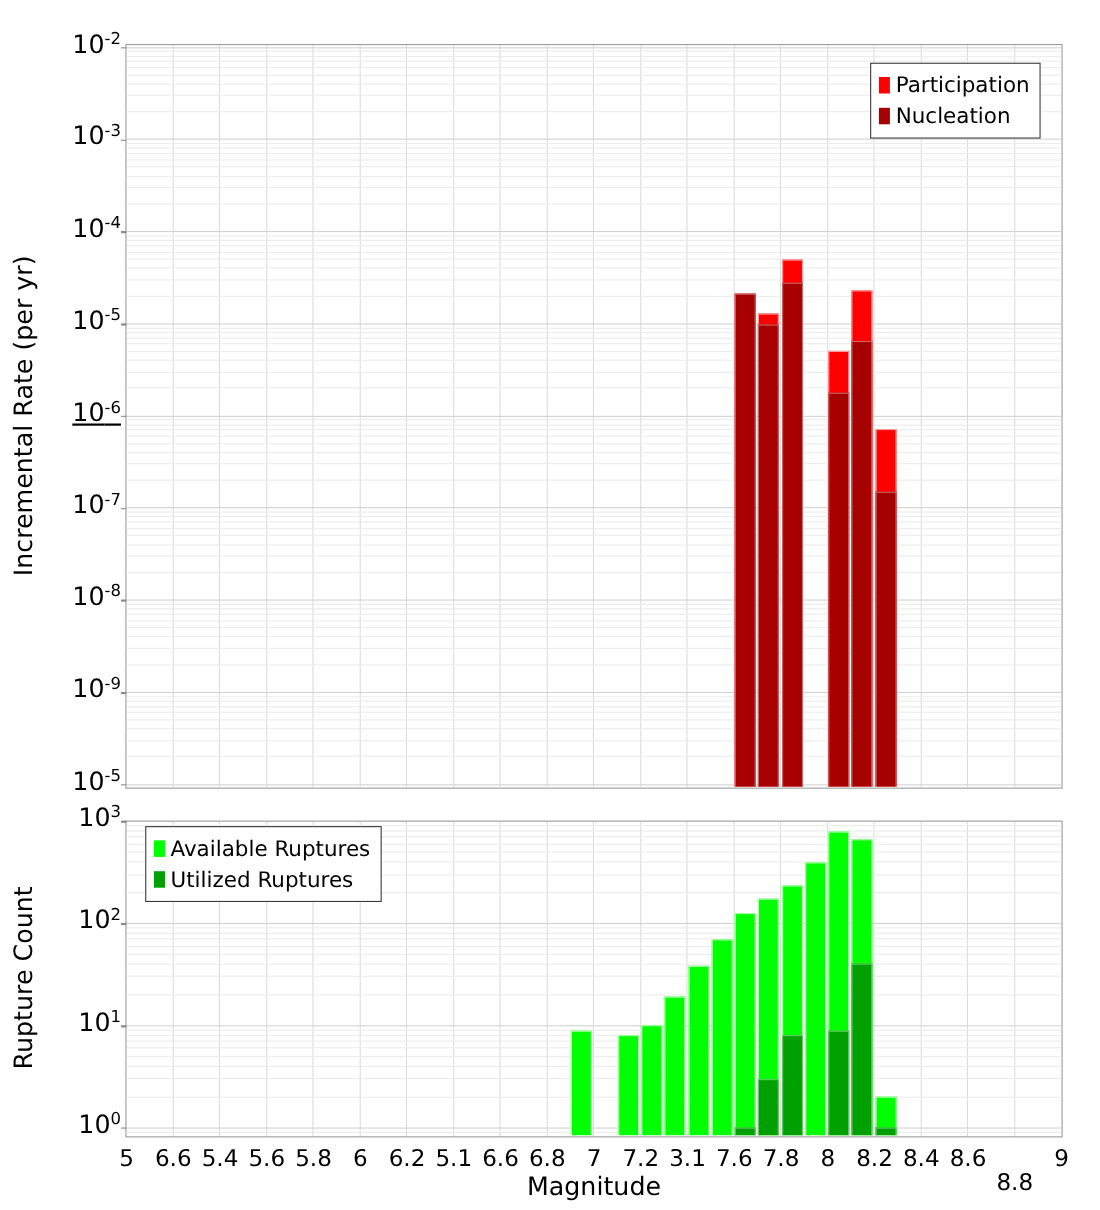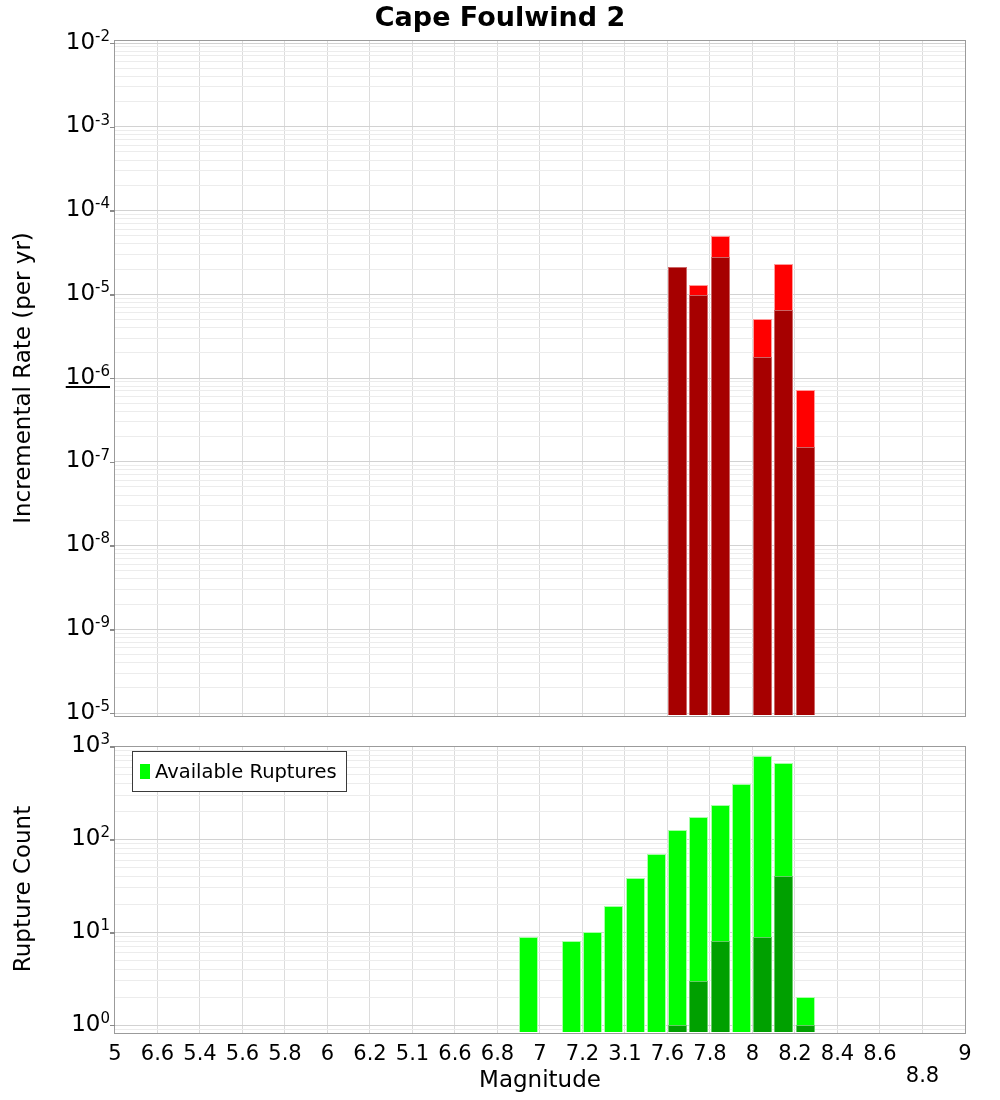--- a/index.html
+++ b/index.html
@@ -22,21 +22,20 @@
   .axis-label.horiz{transform:translate(-50%,0);}
   .legend{position:absolute;background:#fff;border:1.6px solid #3a3a3a;padding:5px 9px 6px 7px;z-index:5;}
   .legend-item{display:flex;align-items:center;height:28px;font-size:19.5px;white-space:nowrap;}
   .swatch{display:inline-block;width:10px;height:15px;margin-right:5px;flex:0 0 auto;}
 </style>
 </head>
 <body>
 
 <div id="figure">
 
-  <div class="chart-title">Cape Foulwind 2</div>
 
   <div class="axis-label rot" style="left:22px;top:378px;">Incremental Rate (per yr)</div>
   <div class="axis-label rot" style="left:22px;top:889px;">Rupture Count</div>
   <div class="axis-label horiz" style="left:540px;top:1066px;">Magnitude</div>
 
   <div id="panel-rate" class="panel">
       <div class="gl vert" style="left: 42px; top: 0px; width: 1px; height: 675px;"></div>
       <div class="gl vert" style="left: 84.5px; top: 0px; width: 1px; height: 675px;"></div>
       <div class="gl vert" style="left: 127px; top: 0px; width: 1px; height: 675px;"></div>
       <div class="gl vert" style="left: 169.5px; top: 0px; width: 1px; height: 675px;"></div>
@@ -203,25 +202,39 @@
       <div class="bar" style="left: 659.85px; top: 16.7644px; width: 19px; height: 269.236px; background: rgb(0, 255, 0); border-top: 1.2px solid rgb(168, 255, 168); border-right: 1.2px solid rgb(168, 255, 168); border-bottom: none; border-left: 1.2px solid rgb(168, 255, 168); border-image: initial;"></div>
       <div class="bar" style="left: 681.1px; top: 250.734px; width: 19px; height: 35.2657px; background: rgb(0, 255, 0); border-top: 1.2px solid rgb(168, 255, 168); border-right: 1.2px solid rgb(168, 255, 168); border-bottom: none; border-left: 1.2px solid rgb(168, 255, 168); border-image: initial;"></div>
       <div class="bar" style="left: 553.6px; top: 278.7px; width: 19px; height: 7.3px; background: rgb(0, 160, 0); border-top: 1.2px solid rgb(102, 204, 102); border-right: 1.2px solid rgb(102, 204, 102); border-bottom: none; border-left: 1.2px solid rgb(102, 204, 102); border-image: initial;"></div>
       <div class="bar" style="left: 574.85px; top: 234.375px; width: 19px; height: 51.6246px; background: rgb(0, 160, 0); border-top: 1.2px solid rgb(102, 204, 102); border-right: 1.2px solid rgb(102, 204, 102); border-bottom: none; border-left: 1.2px solid rgb(102, 204, 102); border-image: initial;"></div>
       <div class="bar" style="left: 596.1px; top: 194.803px; width: 19px; height: 91.1971px; background: rgb(0, 160, 0); border-top: 1.2px solid rgb(102, 204, 102); border-right: 1.2px solid rgb(102, 204, 102); border-bottom: none; border-left: 1.2px solid rgb(102, 204, 102); border-image: initial;"></div>
       <div class="bar" style="left: 638.6px; top: 190.051px; width: 19px; height: 95.9491px; background: rgb(0, 160, 0); border-top: 1.2px solid rgb(102, 204, 102); border-right: 1.2px solid rgb(102, 204, 102); border-bottom: none; border-left: 1.2px solid rgb(102, 204, 102); border-image: initial;"></div>
       <div class="bar" style="left: 659.85px; top: 129.869px; width: 19px; height: 156.131px; background: rgb(0, 160, 0); border-top: 1.2px solid rgb(102, 204, 102); border-right: 1.2px solid rgb(102, 204, 102); border-bottom: none; border-left: 1.2px solid rgb(102, 204, 102); border-image: initial;"></div>
       <div class="bar" style="left: 681.1px; top: 278.7px; width: 19px; height: 7.3px; background: rgb(0, 160, 0); border-top: 1.2px solid rgb(102, 204, 102); border-right: 1.2px solid rgb(102, 204, 102); border-bottom: none; border-left: 1.2px solid rgb(102, 204, 102); border-image: initial;"></div>
     </div>
 
+  <div class="legend" style="right:54px;top:57px;">
+    <div class="legend-item">
+      <span class="swatch" style="background: rgb(255, 0, 0);"></span>
+      <span>Participation</span>
+    </div>
+    <div class="legend-item">
+      <span class="swatch" style="background: rgb(166, 0, 0);"></span>
+      <span>Nucleation</span>
+    </div>
+  </div>
 
   <div class="legend" style="left:132px;top:751px;">
     <div class="legend-item">
       <span class="swatch" style="background: rgb(0, 255, 0);"></span>
       <span>Available Ruptures</span>
+    </div>
+    <div class="legend-item">
+      <span class="swatch" style="background: rgb(0, 160, 0);"></span>
+      <span>Utilized Ruptures</span>
     </div>
   </div>
 
 <div class="ytick-label" style="left: 20px; top: 25.5px;">10<sup>-2</sup></div>
     <div class="tickmark" style="left: 110px; top: 42.75px; width: 5px; height: 1.5px;"></div>
     <div class="ytick-label" style="left: 20px; top: 109.25px;">10<sup>-3</sup></div>
     <div class="tickmark" style="left: 110px; top: 126.5px; width: 5px; height: 1.5px;"></div>
     <div class="ytick-label" style="left: 20px; top: 193px;">10<sup>-4</sup></div>
     <div class="tickmark" style="left: 110px; top: 210.25px; width: 5px; height: 1.5px;"></div>
     <div class="ytick-label" style="left: 20px; top: 276.75px;">10<sup>-5</sup></div>

